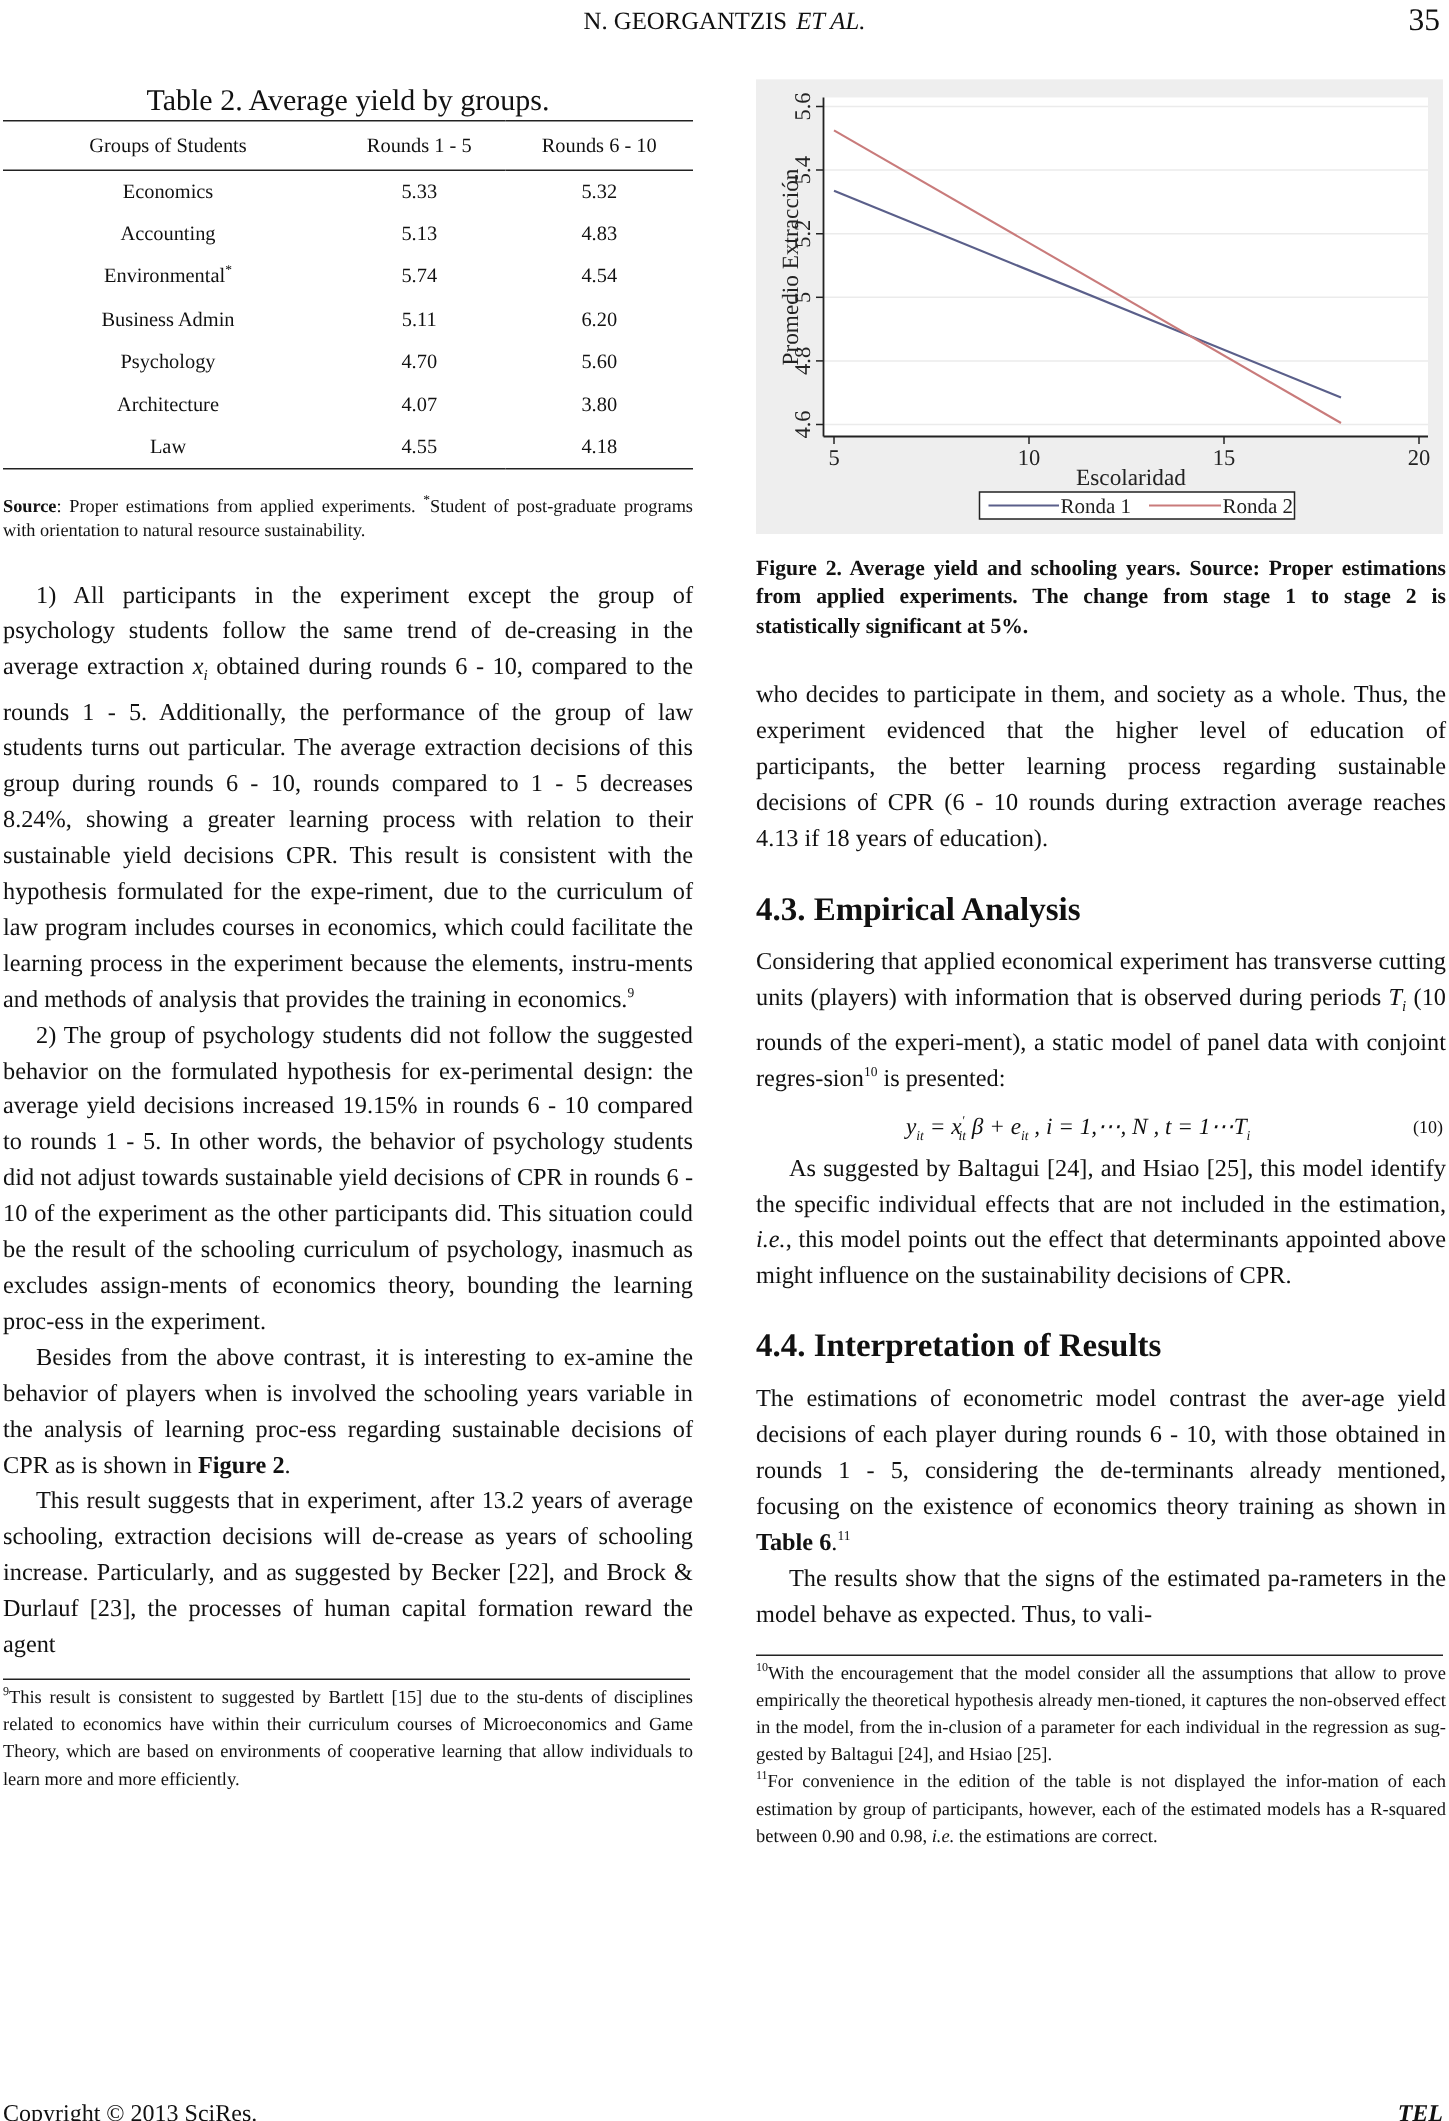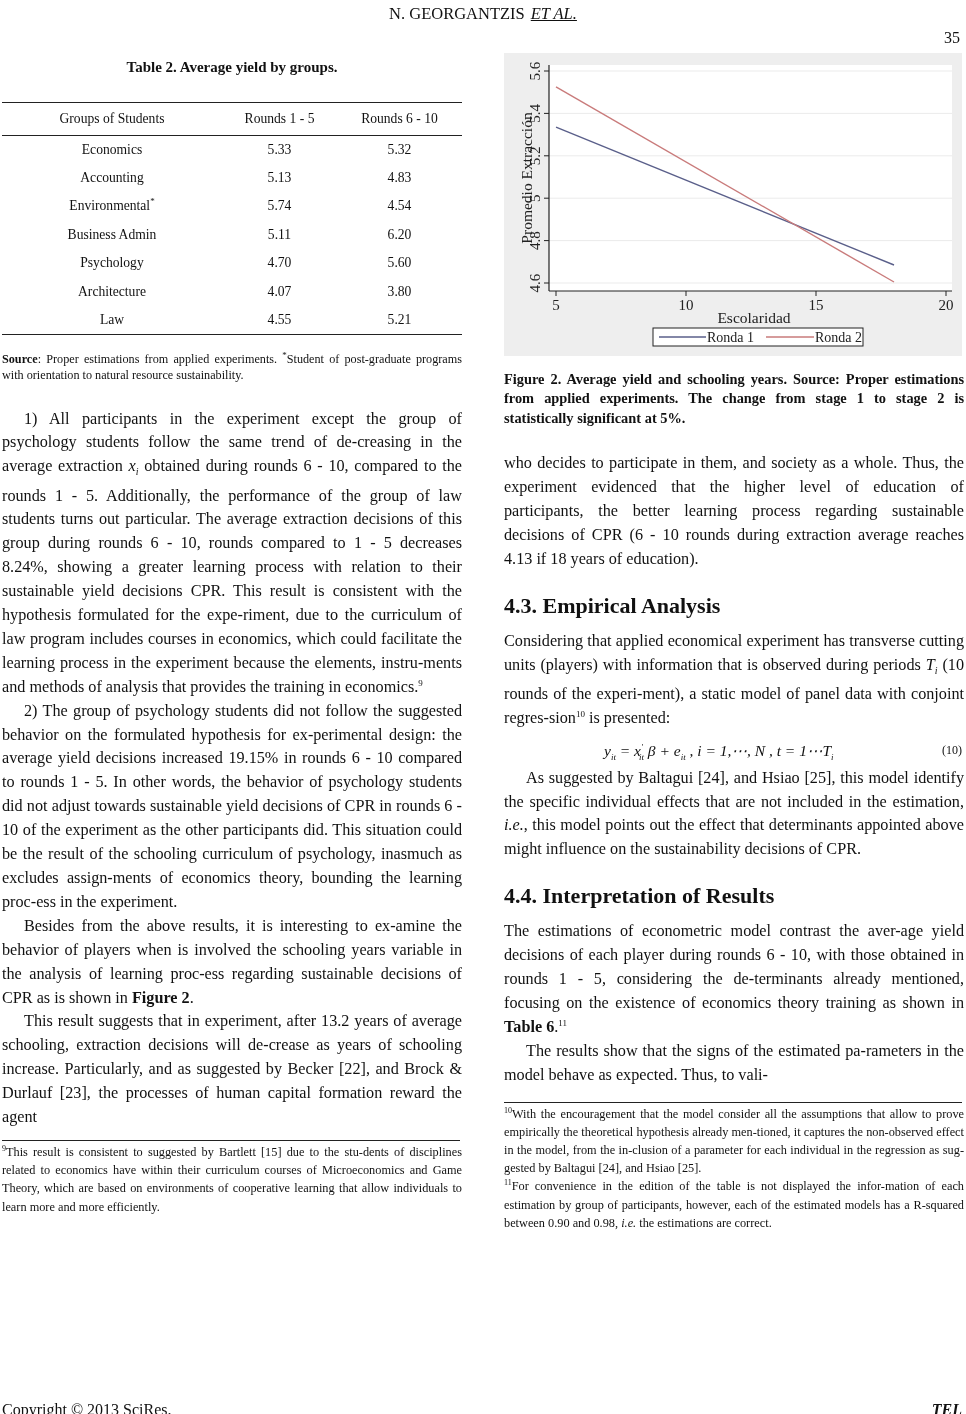--- a/index.html
+++ b/index.html
@@ -1,25 +1,25 @@
 <!DOCTYPE html>
 <html><head>
 <meta charset="utf-8">
 <style>
   * { box-sizing: border-box; margin: 0; padding: 0; }
   html, body { width: 966px; height: 1414px; background: #ffffff; }
   body { position: relative; font-family: "Liberation Serif", serif; color: #111; font-size: 16.2px; line-height: 23.9px; overflow: hidden; }
   .running-head { position: absolute; top: 2px; left: 0; width: 966px; text-align: center; font-size: 16.5px; }
-  .running-head .et { font-style: italic; margin-left: 6px; text-decoration: underline; }
-  .page-num { position: absolute; top: 2px; right: 6px; font-size: 16px; margin-top: 24px; }
+  .running-head .et { font-style: italic; margin-left: 6px; }
+  .page-num { position: absolute; top: 2px; right: 6px; font-size: 21px; }
 
   .col-left { position: absolute; left: 2px; top: 56px; width: 460px; }
   .col-right { position: absolute; left: 504px; top: 53px; width: 460px; }
 
-  .table-title { text-align: center; font-weight: bold; font-size: 15px; margin-bottom: 22px; }
+  .table-title { text-align: center; font-weight: normal; font-size: 20px; margin-bottom: 0; }
   table.yield { width: 460px; border-collapse: collapse; font-size: 13.6px; }
   table.yield thead th { font-weight: normal; border-top: 1.5px solid #222; border-bottom: 1.2px solid #222; padding: 4px 0 4px; height: 29px; }
   table.yield tbody td { text-align: center; height: 28.4px; }
   table.yield tbody tr:last-child td { border-bottom: 1.2px solid #222; }
   table.yield th.c1, table.yield td.c1 { width: 220px; text-align: center; }
   table.yield th.c2, table.yield td.c2 { width: 115px; text-align: center; }
   table.yield th.c3, table.yield td.c3 { width: 125px; text-align: center; }
   sup { font-size: 9px; vertical-align: super; line-height: 0; }
   .source-note { font-size: 12.2px; line-height: 16.5px; text-align: justify; margin-top: 16px; }
   .source-note b { font-weight: bold; }
@@ -91,32 +91,32 @@
         <td class="c3">5.60</td>
       </tr>
       <tr>
         <td class="c1"><span>Architecture</span><sup></sup></td>
         <td class="c2">4.07</td>
         <td class="c3">3.80</td>
       </tr>
       <tr>
         <td class="c1"><span>Law</span><sup></sup></td>
         <td class="c2">4.55</td>
-        <td class="c3">5.21</td>
+        <td class="c3">4.18</td>
       </tr>
     </tbody>
   </table>
   <div class="source-note">
     <b>Source</b><span>: Proper estimations from applied experiments. </span><sup>*</sup><span>Student of post-graduate programs with orientation to natural resource sustainability.</span>
   </div>
 
   <div class="body-text">
     <p class="para"><span>1) All participants in the experiment except the group of psychology students follow the same trend of de-creasing in the average extraction </span><span class="var">x</span><sub class="var" style="font-size:10px">i</sub><span> obtained during rounds 6 - 10, compared to the rounds 1 - 5. Additionally, the performance of the group of law students turns out particular. The average extraction decisions of this group during rounds 6 - 10, rounds compared to 1 - 5 decreases 8.24%, showing a greater learning process with relation to their sustainable yield decisions CPR. This result is consistent with the hypothesis formulated for the expe-riment, due to the curriculum of law program includes courses in economics, which could facilitate the learning process in the experiment because the elements, instru-ments and methods of analysis that provides the training in economics.</span><sup>9</sup></p>
     <p class="para">2) The group of psychology students did not follow the suggested behavior on the formulated hypothesis for ex-perimental design: the average yield decisions increased 19.15% in rounds 6 - 10 compared to rounds 1 - 5. In other words, the behavior of psychology students did not adjust towards sustainable yield decisions of CPR in rounds 6 - 10 of the experiment as the other participants did. This situation could be the result of the schooling curriculum of psychology, inasmuch as excludes assign-ments of economics theory, bounding the learning proc-ess in the experiment.</p>
-    <p class="para"><span>Besides from the above results, it is interesting to ex-amine the behavior of players when is involved the schooling years variable in the analysis of learning proc-ess regarding sustainable decisions of CPR as is shown in </span><span class="b">Figure 2</span><span>.</span></p>
+    <p class="para"><span>Besides from the above contrast, it is interesting to ex-amine the behavior of players when is involved the schooling years variable in the analysis of learning proc-ess regarding sustainable decisions of CPR as is shown in </span><span class="b">Figure 2</span><span>.</span></p>
     <p class="para">This result suggests that in experiment, after 13.2 years of average schooling, extraction decisions will de-crease as years of schooling increase. Particularly, and as suggested by Becker [22], and Brock &amp; Durlauf [23], the processes of human capital formation reward the agent</p>
   </div>
 
   <div class="footnote-rule"></div>
   <div class="footnote"><sup>9</sup><span>This result is consistent to suggested by Bartlett [15] due to the stu-dents of disciplines related to economics have within their curriculum courses of Microeconomics and Game Theory, which are based on environments of cooperative learning that allow individuals to learn more and more efficiently.</span></div>
 </div>
 
 <div class="col-right">
   <div class="figure-box">
     <svg width="458" height="303" viewBox="0 0 458 303" style="position:absolute;left:0;top:0;font-family:'Liberation Serif', serif;">

